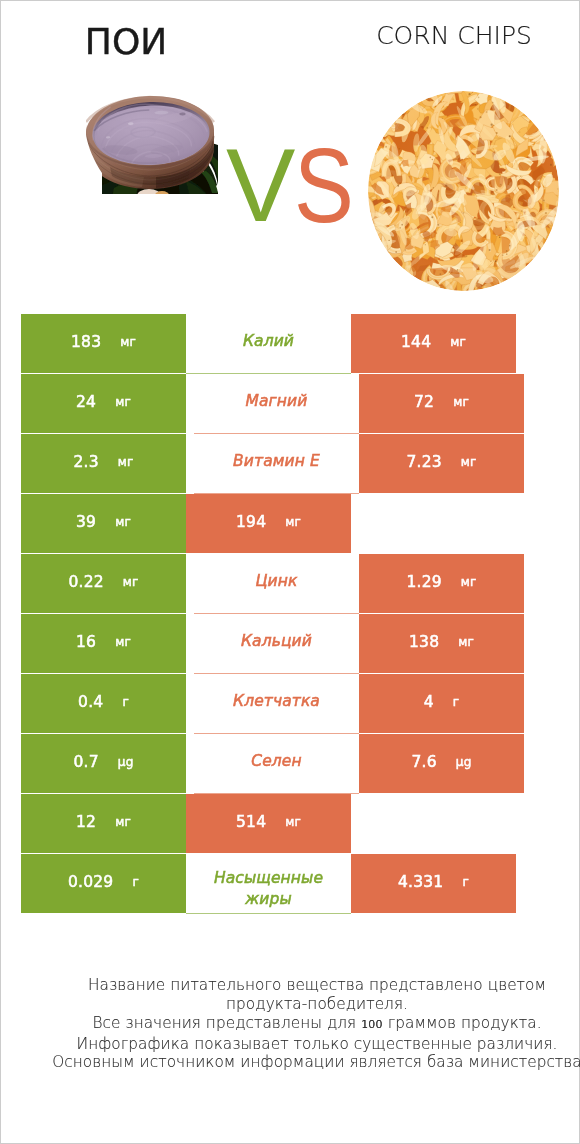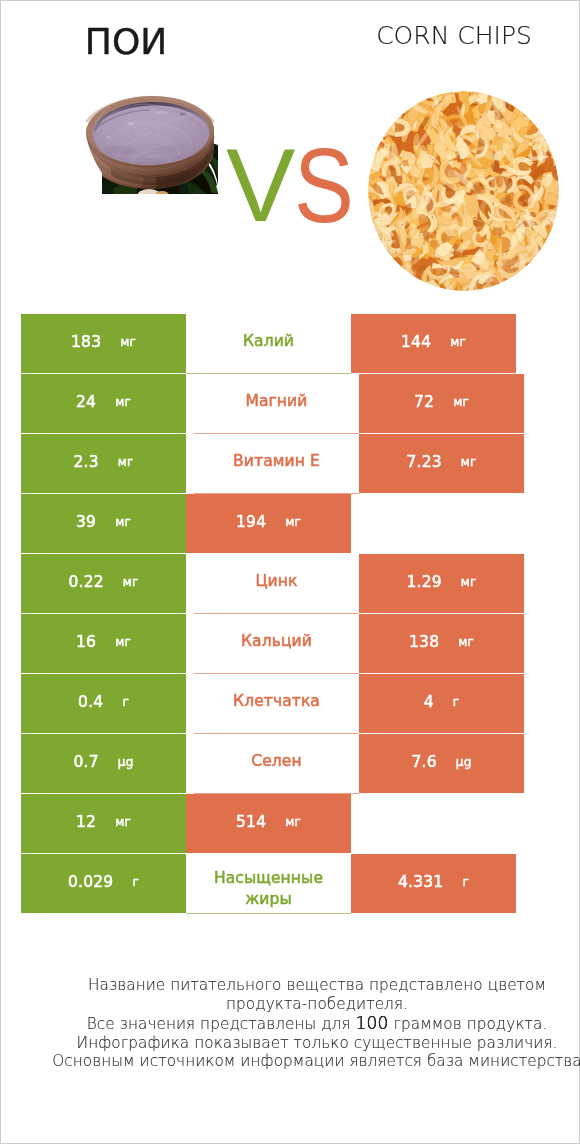--- a/index.html
+++ b/index.html
@@ -21,33 +21,33 @@
   .img-right{position:absolute;left:368px;top:91px;width:191px;height:200px;border-radius:50%;overflow:hidden;}
 
   
   .table{position:absolute;left:21px;top:314px;width:537px;}
   .row{position:relative;display:flex;width:537px;height:60px;}
   .cell{width:165px;box-sizing:border-box;display:flex;align-items:center;justify-content:center;position:relative;}
   .cell > span{position:relative;top:-2px;}
   .row:last-child .cell-mid > span{top:5px;line-height:20.5px;}
   .cell-left{background:#7FA830;color:#ffffff;height:59px;}
   .cell-right{background:#E06F4B;color:#ffffff;height:59px;}
-  .cell-mid{background:#ffffff;height:60px;border-bottom:1px solid rgba(127,168,48,0.62);padding:0 16px;box-sizing:border-box;}
+  .cell-mid{background:#ffffff;height:60px;border-bottom:1px solid rgba(127,168,48,0.62);padding:0 16px;box-sizing:border-box;font-style:italic;}
   .cell-mid.win-right{border-bottom-color:rgba(224,111,75,0.62);margin-left:8px;}
   .val-num{font-family:"DejaVu Sans",sans-serif;font-size:15.5px;font-weight:400;letter-spacing:0.2px;-webkit-text-stroke:0.55px #ffffff;}
   .val-unit{font-family:"DejaVu Sans",sans-serif;font-size:12px;font-weight:400;letter-spacing:0.2px;margin-left:19px;-webkit-text-stroke:0.5px #ffffff;}
   .nut-label{font-family:"DejaVu Sans",sans-serif;font-size:15.5px;font-weight:400;text-align:center;line-height:19px;color:#7FA830;letter-spacing:0.1px;-webkit-text-stroke:0.55px #7FA830;}
   .nut-label.win-right{color:#E06F4B;-webkit-text-stroke-color:#E06F4B;}
 
   
   .footer{position:absolute;left:0;top:976px;width:580px;text-align:center;
           font-family:"DejaVu Sans",sans-serif;font-weight:200;font-size:15.3px;color:#2b2b2b;
           line-height:18.85px;letter-spacing:0.05px;padding-left:27px;-webkit-text-stroke:0.12px #2b2b2b;}
   .footer div{white-space:nowrap;}
-  .foot-em{font-size:17px;letter-spacing:0.2px;text-shadow:0.25px 0 0 #2b2b2b,-0.25px 0 0 #2b2b2b;margin-top:46px;}
+  .foot-em{font-size:11px;letter-spacing:0.2px;text-shadow:0.25px 0 0 #2b2b2b,-0.25px 0 0 #2b2b2b;margin-top:46px;}
 </style>
 </head>
 <body>
 
 <div class="page">
   <div class="page-border"></div>
 
   <div class="header">
     <div class="title title-left">ПОИ</div>
     <div class="title title-right">CORN CHIPS</div>

